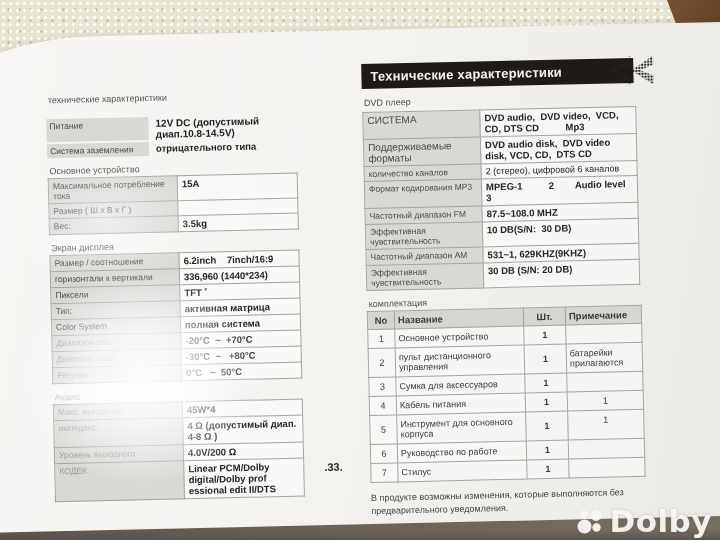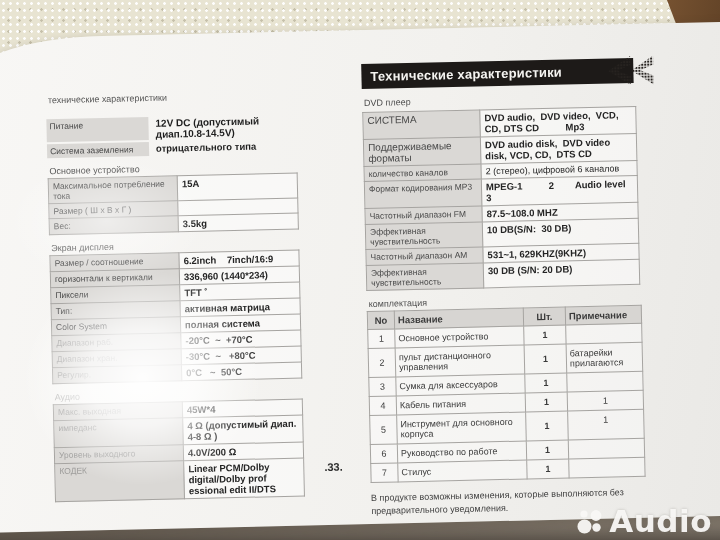--- a/index.html
+++ b/index.html
@@ -323,14 +323,14 @@
   <span>
     <svg width="27" height="27" viewBox="0 0 27 27">
       <g fill="rgba(249,248,245,.95)">
         <circle cx="7" cy="6" r="3.6"></circle>
         <circle cx="19" cy="7.5" r="5.4"></circle>
         <circle cx="7.5" cy="18.5" r="7"></circle>
         <circle cx="19.5" cy="19.5" r="4.2"></circle>
       </g>
     </svg>
   </span>
-  <span>Audio</span>
+  <span>Dolby</span>
 </div>
 
 </body></html>

